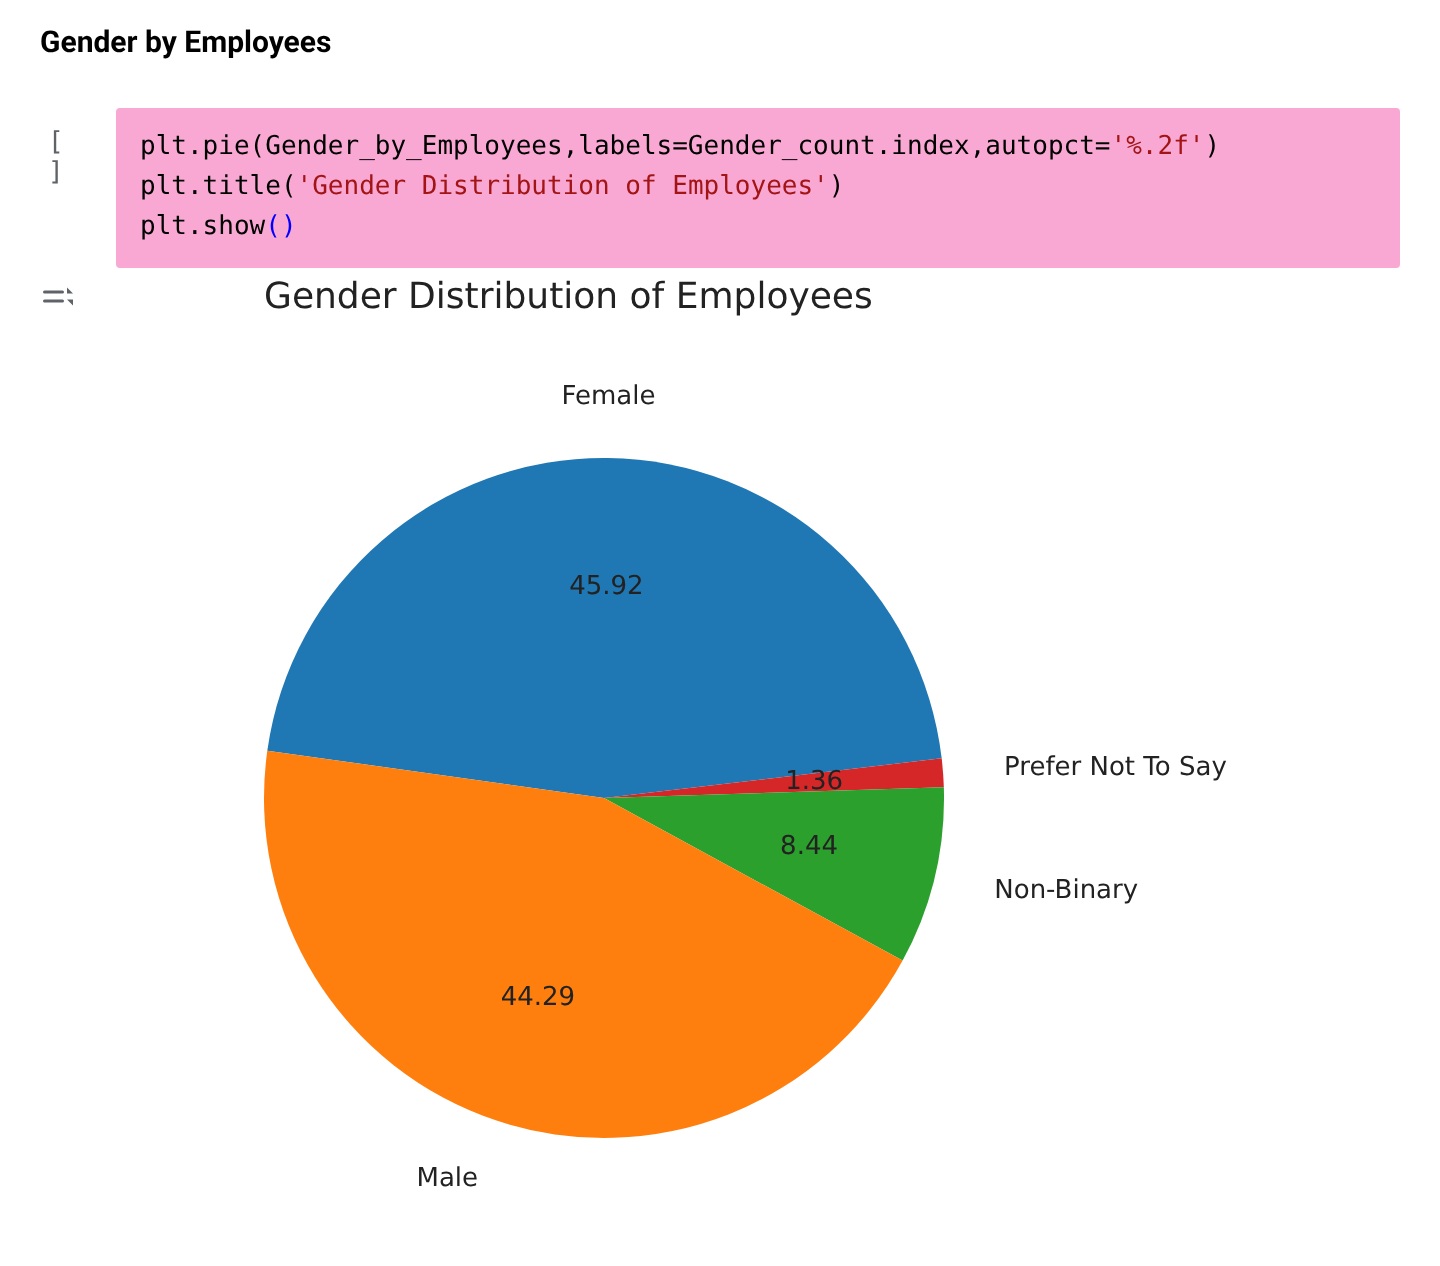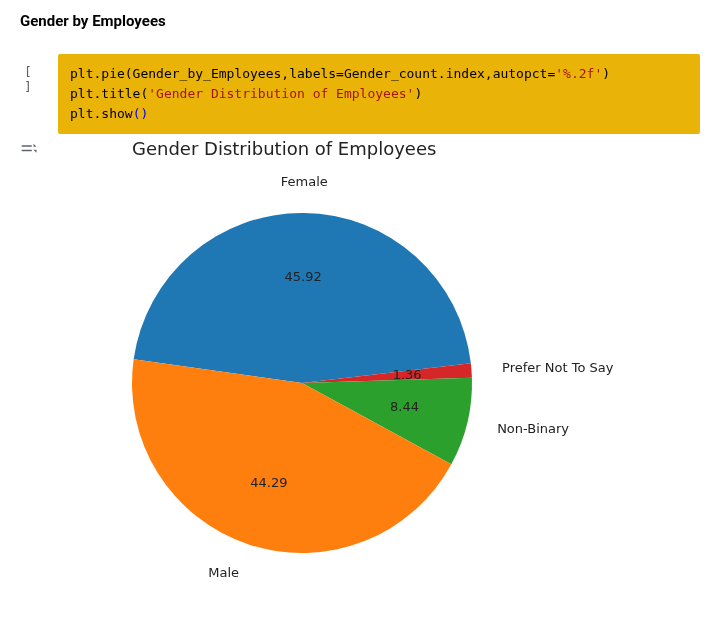--- a/index.html
+++ b/index.html
@@ -26,21 +26,21 @@
       font-family: "Consolas", "Monaco", monospace;
       font-size: 13px;
       color: #5f6368;
       padding-top: 10px;
       padding-left: 4px;
       flex: 0 0 28px;
       letter-spacing: 1px;
     }
     .code-block {
       flex: 1;
-      background: #eab308;
+      background: #f9a8d4;
       padding: 10px 12px;
       font-family: "Consolas", "Monaco", monospace;
       font-size: 13px;
       line-height: 1.55;
       white-space: pre;
       color: #000;
       border-radius: 2px;
     }
     .tok-str  { color: #a31515; }
     .tok-paren{ color: #0000ff; }
@@ -59,21 +59,21 @@
     }
     .output-icon svg { width: 18px; height: 18px; }
     .chart-area {
       flex: 1;
       padding-left: 34px;
     }
     .chart-title {
       font-family: "DejaVu Sans", Arial, sans-serif;
       font-size: 18px;
       color: #222;
-      margin-bottom: 4px;
+      margin-bottom: 20px;
       padding-left: 40px;
     }
     .chart-svg {
       display: block;
     }
     .pie-label {
       font-family: "DejaVu Sans", Arial, sans-serif;
       font-size: 13px;
       fill: #222;
     }

